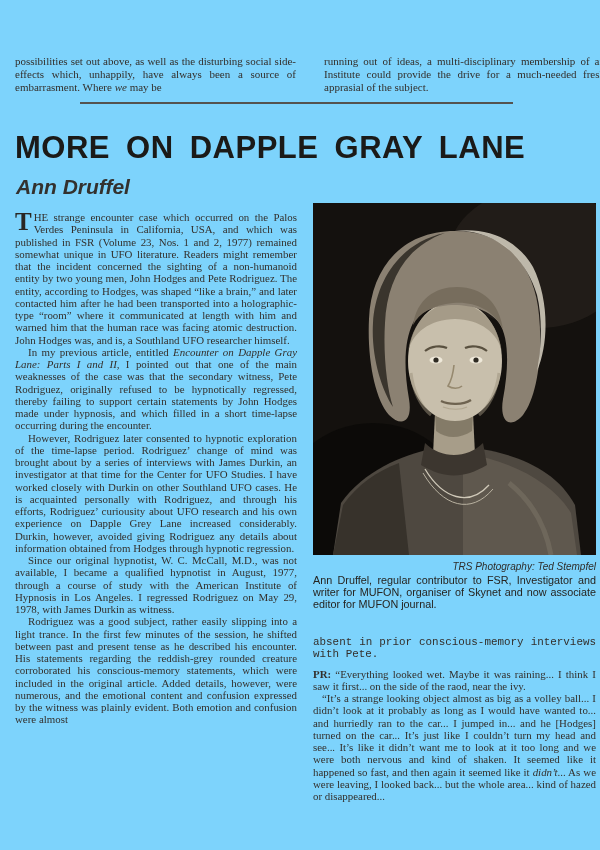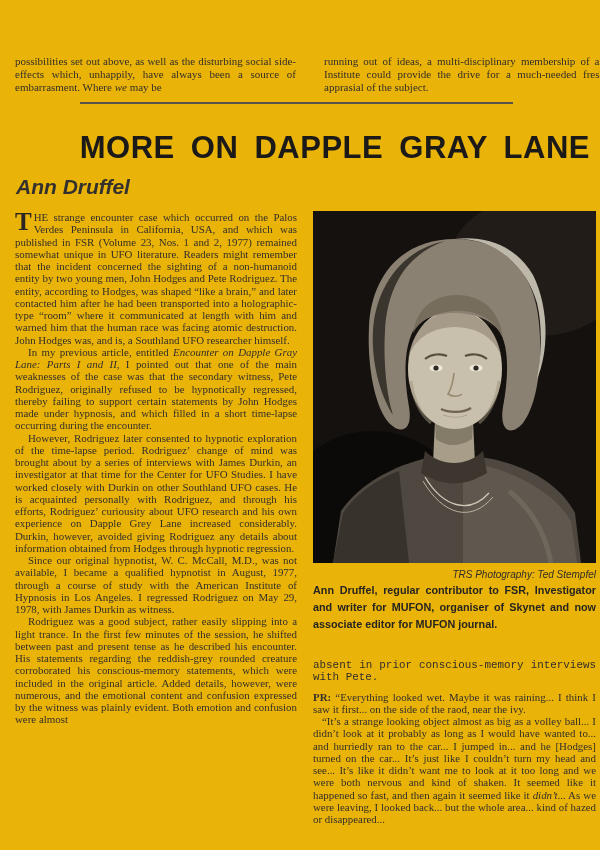--- a/index.html
+++ b/index.html
@@ -1,66 +1,65 @@
 <!DOCTYPE html>
 <html><head>
 <meta charset="utf-8">
 <style>
   html,body{margin:0;padding:0;background:#d8d6d0;}
   .page{
     position:relative;width:600px;height:850px;margin:0 auto;
-    background:#eab308;overflow:hidden;
+    background:#7dd3fc;overflow:hidden;
     font-family:"Liberation Serif",serif;color:#332f2b;
   }
   .cont{
     position:absolute;top:55px;width:281px;
     font-size:11px;line-height:13px;text-align:justify;
   }
   .cont-left{left:15px;}
   .cont-right{left:324px;}
   .rule{
     position:absolute;left:80px;top:102px;width:433px;height:2px;
     background:#55534f;border:none;margin:0;
   }
   .headline{
     position:absolute;left:15px;top:130px;width:575px;margin:0;
     font-family:"Liberation Sans",sans-serif;font-weight:bold;
     font-size:31px;letter-spacing:.5px;word-spacing:7px;color:#1b1a18;
     white-space:nowrap;
-    text-align:right;
   }
   .byline{
     position:absolute;left:16px;top:175px;margin:0;
     font-family:"Liberation Sans",sans-serif;font-style:italic;
     font-weight:bold;font-size:21px;color:#33312e;
   }
   .col-left{
     position:absolute;left:15px;top:211px;width:282px;
     font-size:10.9px;line-height:12.25px;text-align:justify;
   }
   .col-left p{margin:0;}
   .indent{text-indent:13px;}
   .indent-sm{text-indent:9px;}
   .dropcap{
     float:left;font-size:25px;line-height:21px;font-weight:bold;
     padding-right:2px;color:#2a2723;
   }
   .it{font-style:italic;}
   .bd{font-weight:bold;}
-  .col-right{position:absolute;left:313px;top:211px;width:283px;}
+  .col-right{position:absolute;left:313px;top:203px;width:283px;}
   .photo{display:block;width:283px;height:352px;}
   .credit{
     margin:6px 0 0 0;text-align:right;
     font-family:"Liberation Sans",sans-serif;font-style:italic;
     font-size:10px;color:#2f2d2a;
   }
   .caption{
     margin:2px 0 8px 0;
-    font-family:"Liberation Sans",sans-serif;font-weight:bold;
-    font-size:10.8px;line-height:17px;text-align:justify;color:#262420;
+    font-family:"Liberation Sans",sans-serif;font-weight:normal;
+    font-size:10.8px;line-height:12px;text-align:justify;color:#262420;
   }
   .rc-body{font-size:10.9px;line-height:12.25px;text-align:justify;}
   .rc-body p{margin:0;}
   .rc-p1{margin-top:26px !important;font-family:Liberation Mono, monospace;}
   .rc-p2{margin-top:7px !important;}
 </style>
 </head>
 <body>
 
 <div class="page">

